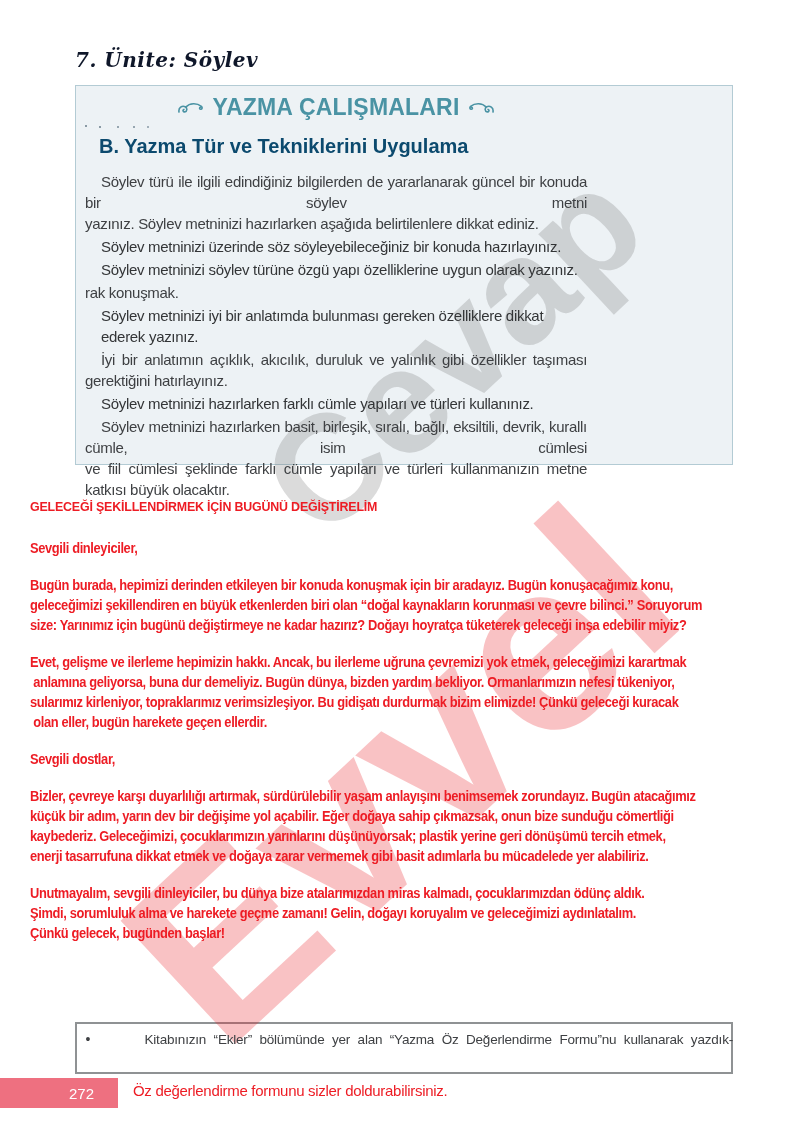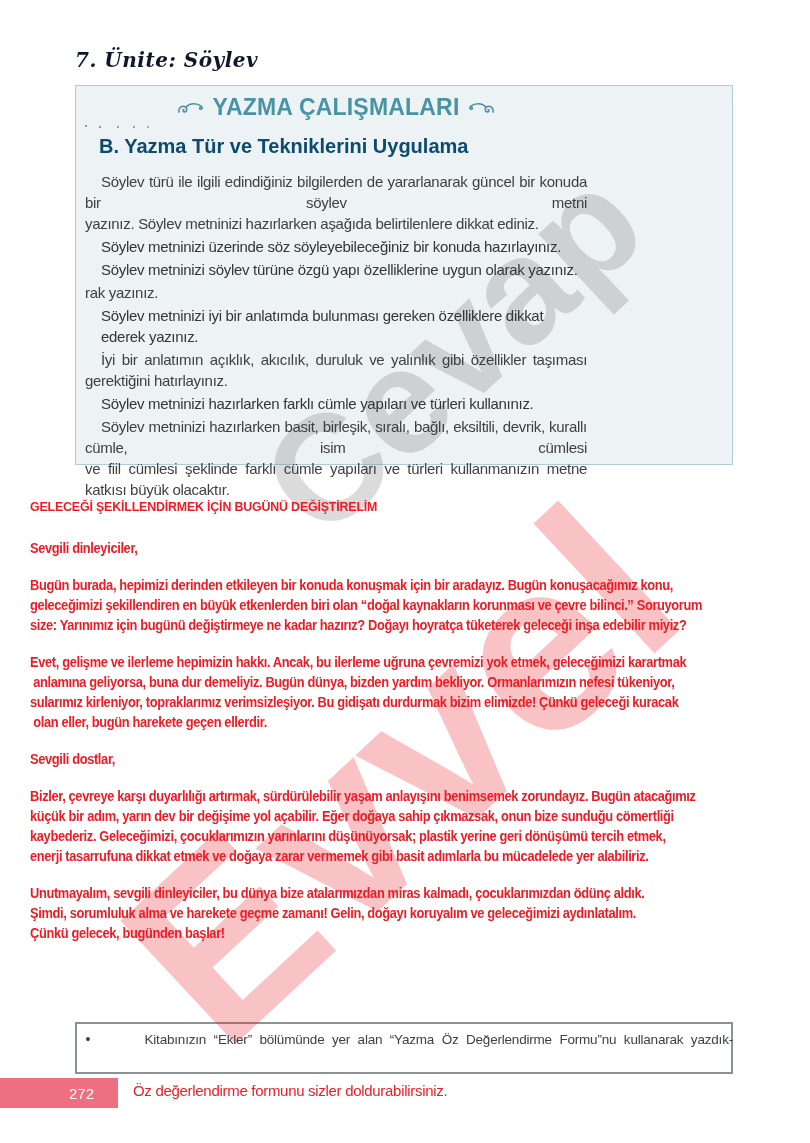--- a/index.html
+++ b/index.html
@@ -124,21 +124,21 @@
           <div class="ln first">Söylev türü ile ilgili edindiğiniz bilgilerden de yararlanarak güncel bir konuda bir söylev metni</div>
           <div class="ln last">yazınız. Söylev metninizi hazırlarken aşağıda belirtilenlere dikkat ediniz.</div>
         </div>
         <div class="ws-item bold">
           <div class="ln first last">Söylev metninizi üzerinde söz söyleyebileceğiniz bir konuda hazırlayınız.</div>
         </div>
         <div class="ws-item bold">
           <div class="ln first last">Söylev metninizi söylev türüne özgü yapı özelliklerine uygun olarak yazınız.</div>
         </div>
         <div class="ws-item para">
-          <div class="ln last">rak yazınız.</div>
+          <div class="ln last">rak konuşmak.</div>
         </div>
         <div class="ws-item bold">
           <div class="ln first last">Söylev metninizi iyi bir anlatımda bulunması gereken özelliklere dikkat ederek yazınız.</div>
         </div>
         <div class="ws-item para">
           <div class="ln first last">İyi bir anlatımın açıklık, akıcılık, duruluk ve yalınlık gibi özellikler taşıması gerektiğini hatırlayınız.</div>
         </div>
         <div class="ws-item bold">
           <div class="ln first last">Söylev metninizi hazırlarken farklı cümle yapıları ve türleri kullanınız.</div>
         </div>

